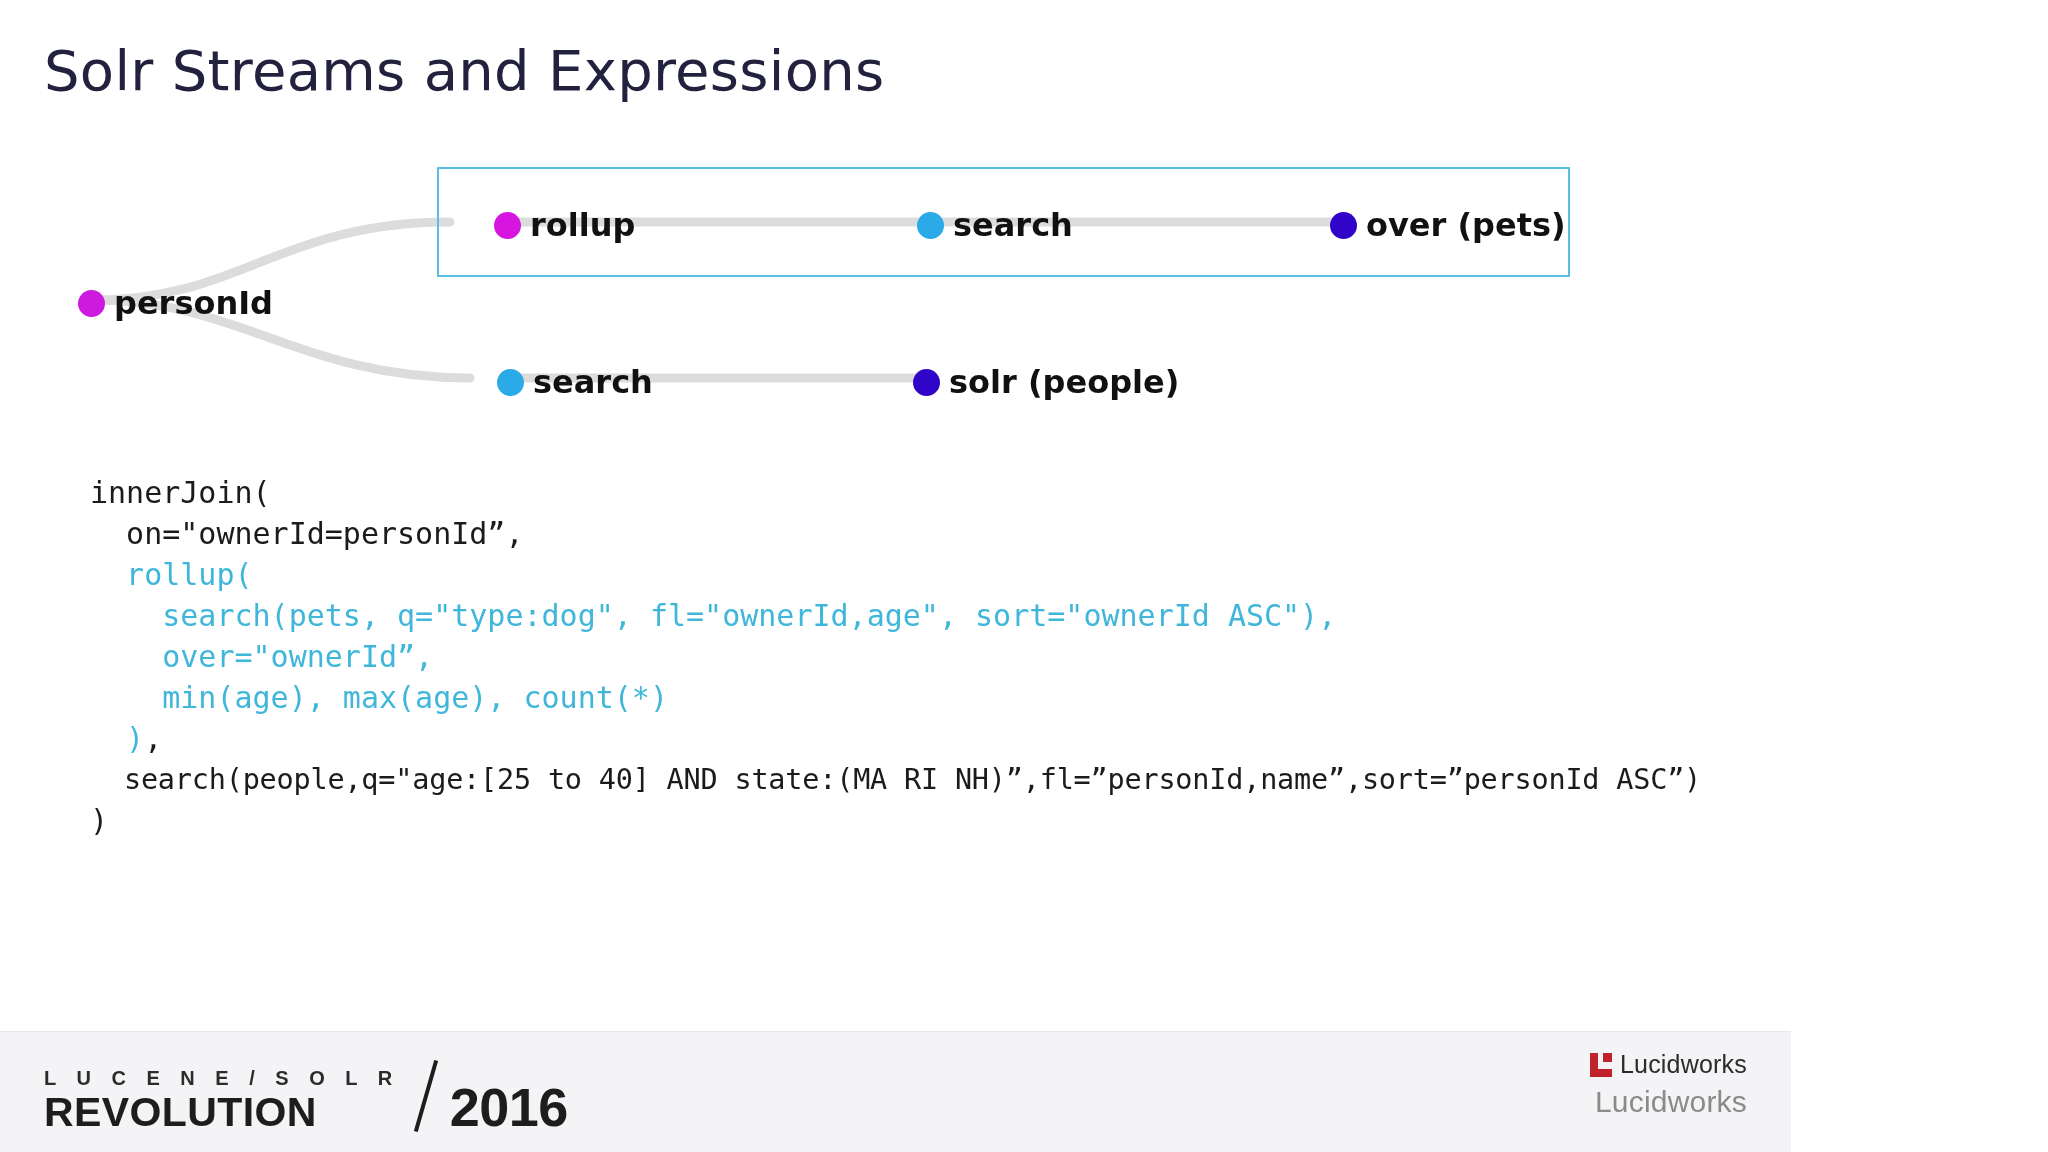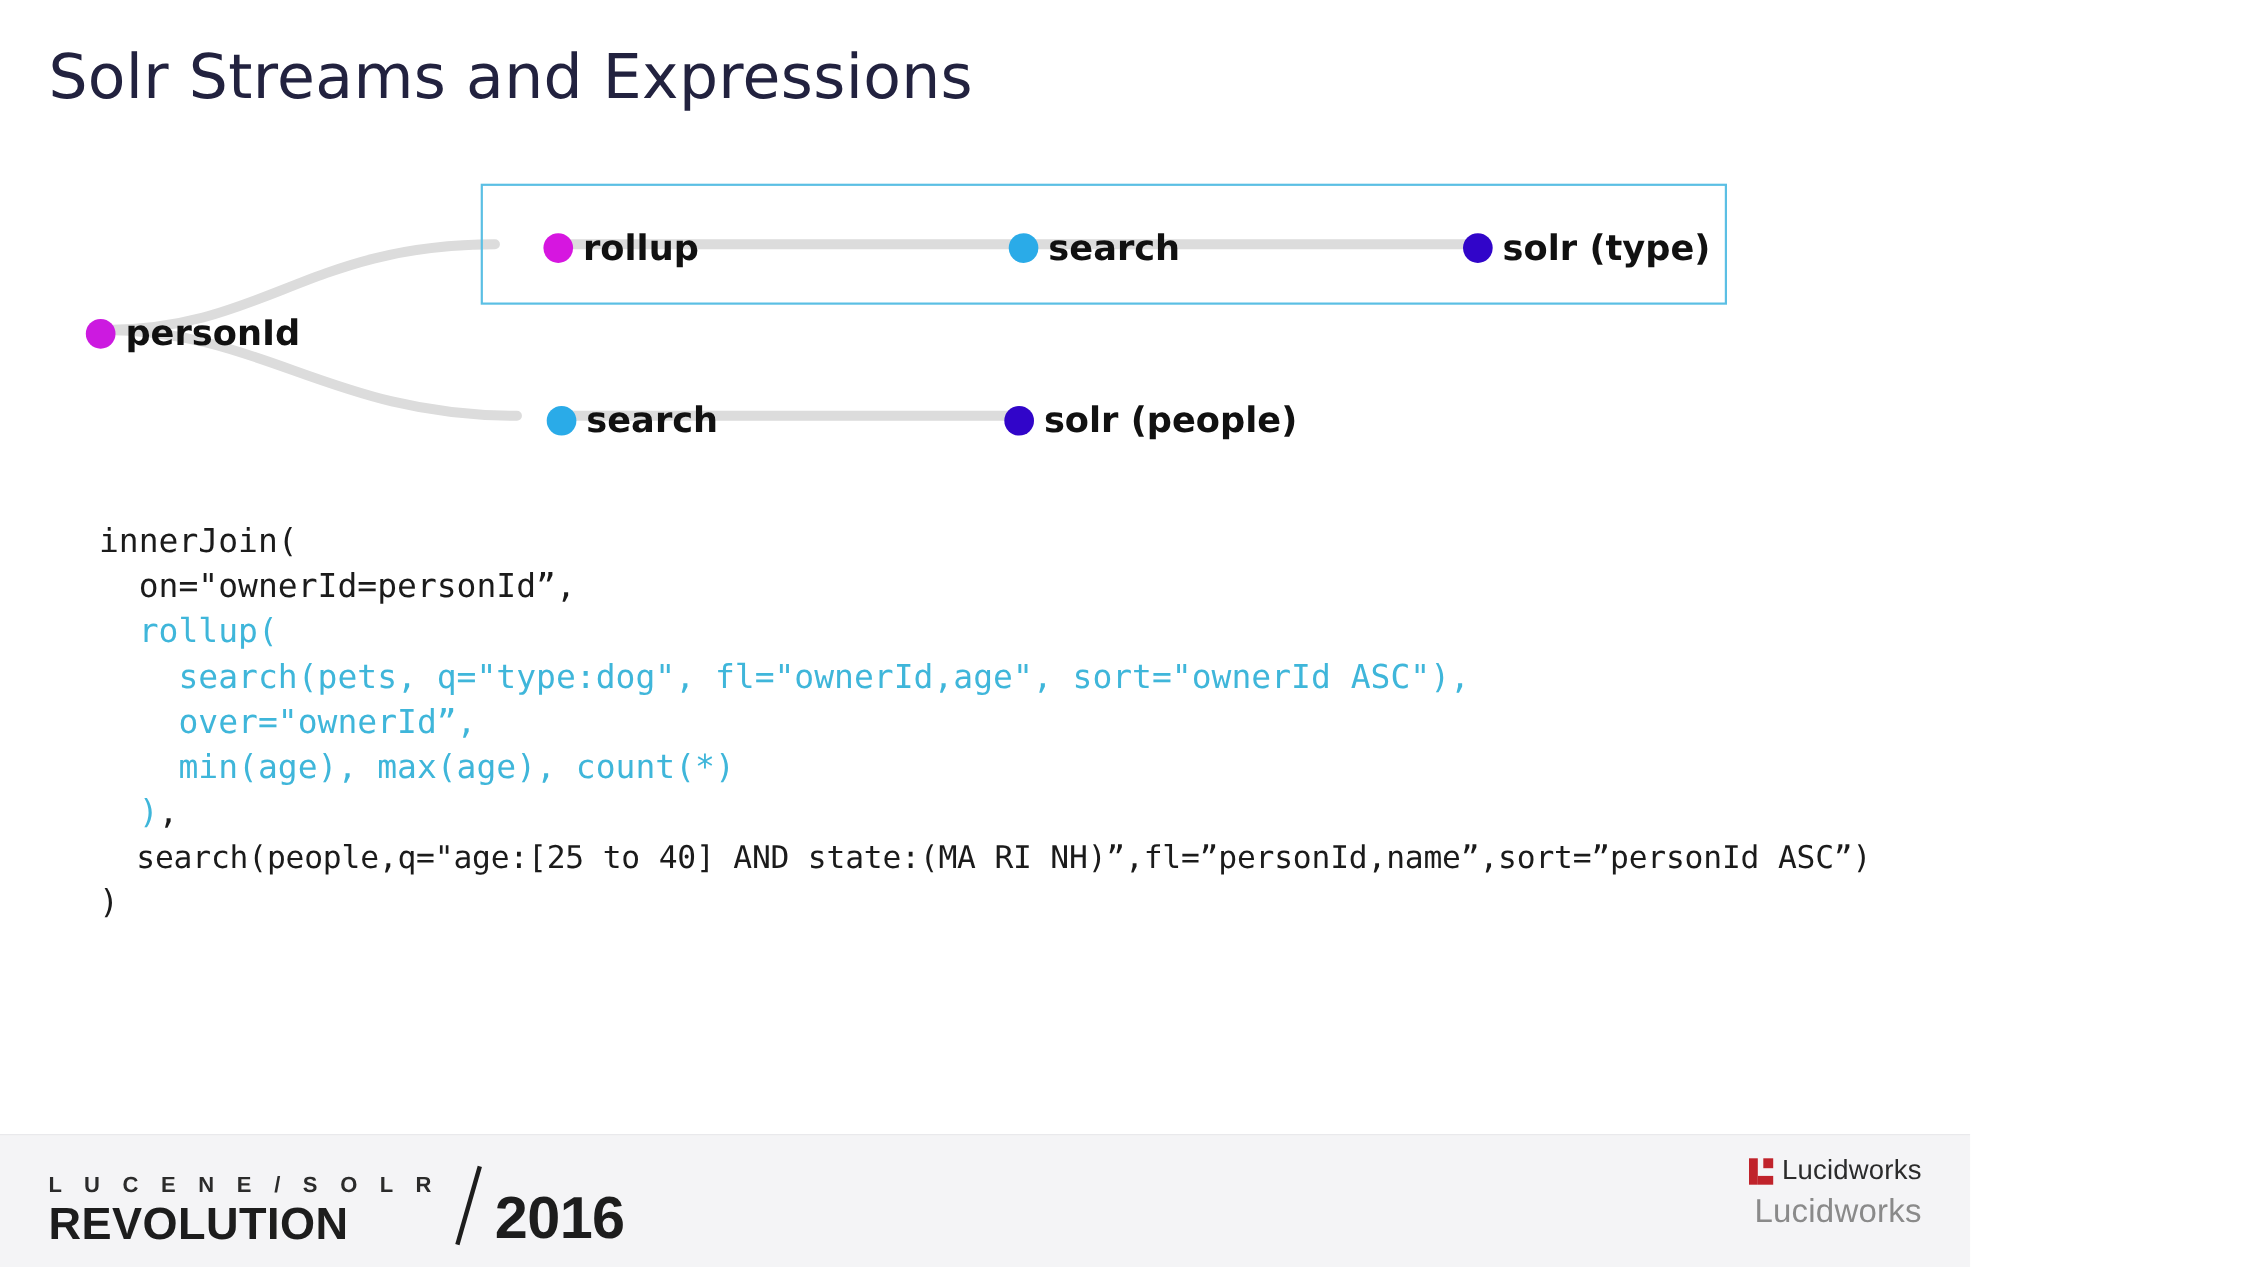--- a/index.html
+++ b/index.html
@@ -232,21 +232,21 @@
     <span class="node-label">rollup</span>
   </div>
 
   <div class="graph-node" id="node-search-pets" style="left: 917px; top: 209px;">
     <span class="node-dot" style="background: rgb(42, 171, 232);"></span>
     <span class="node-label">search</span>
   </div>
 
   <div class="graph-node" id="node-solr-pets" style="left: 1330px; top: 209px;">
     <span class="node-dot" style="background: rgb(49, 5, 201);"></span>
-    <span class="node-label">solr (type)</span>
+    <span class="node-label">over (pets)</span>
   </div>
 
   <div class="graph-node" id="node-search-people" style="left: 497px; top: 366px;">
     <span class="node-dot" style="background: rgb(42, 171, 232);"></span>
     <span class="node-label">search</span>
   </div>
 
   <div class="graph-node" id="node-solr-people" style="left: 913px; top: 366px;">
     <span class="node-dot" style="background: rgb(49, 5, 201);"></span>
     <span class="node-label">solr (people)</span>

